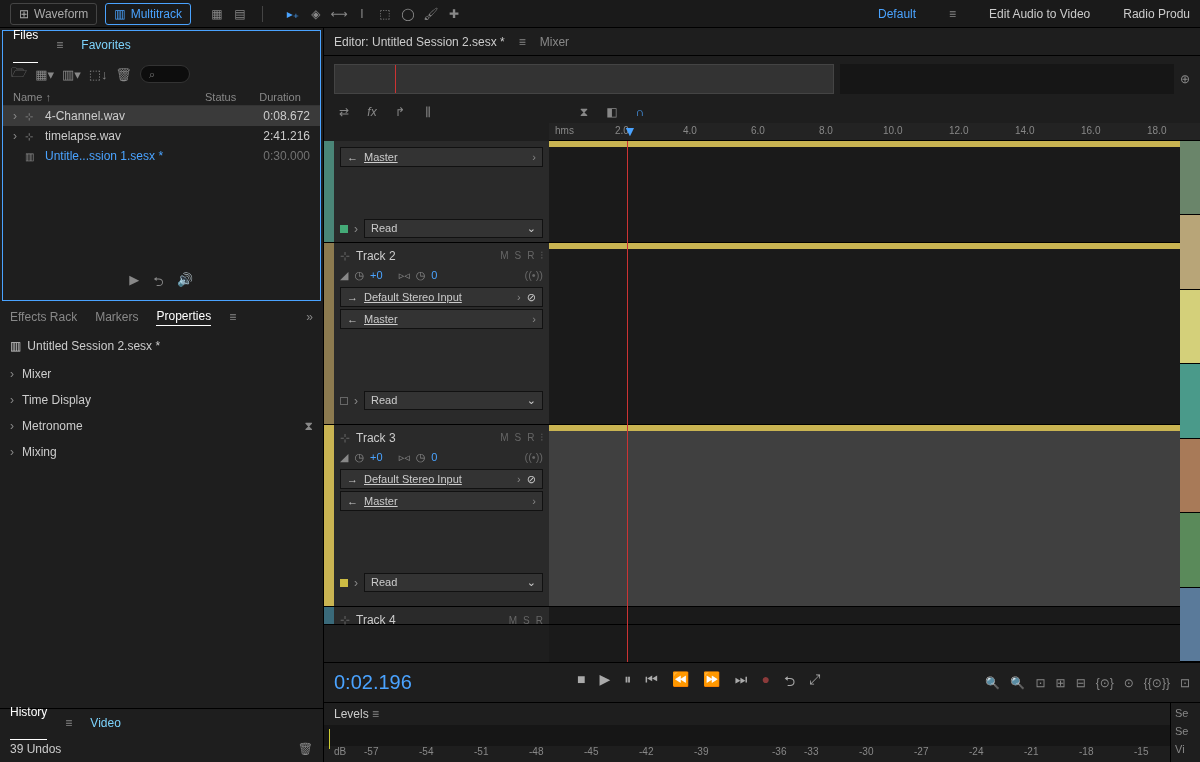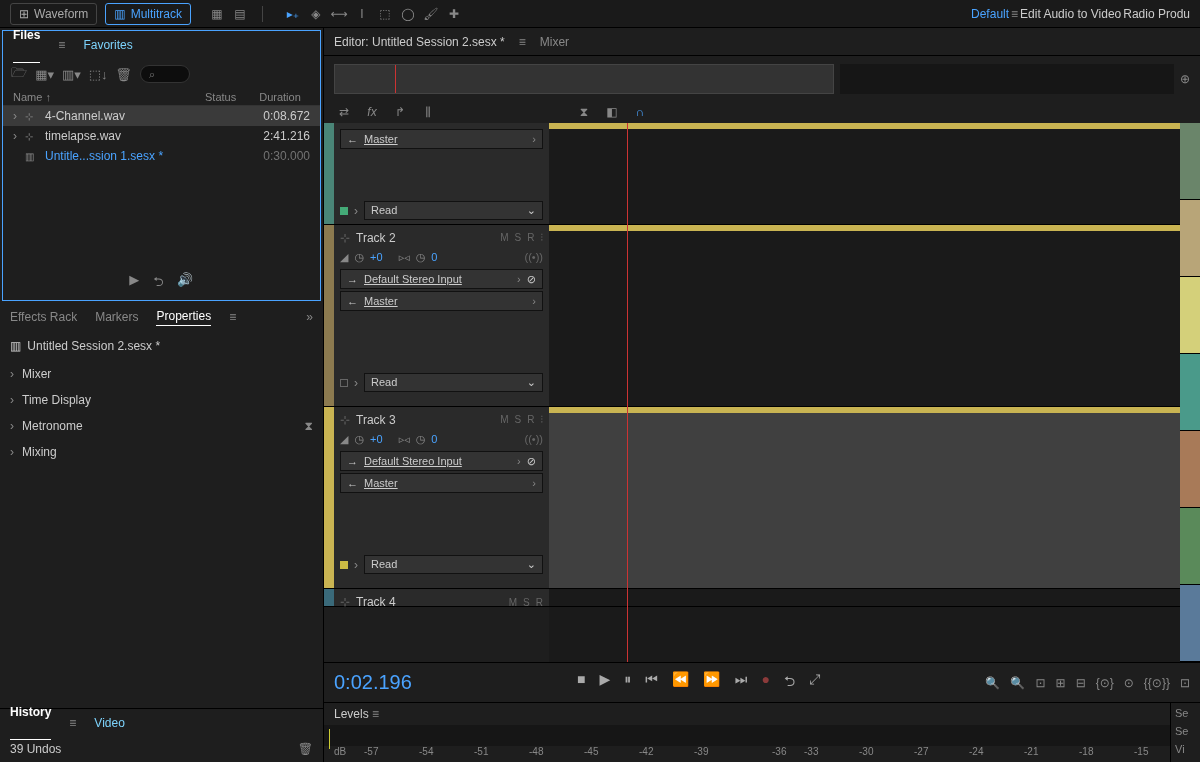--- a/index.html
+++ b/index.html
@@ -3,32 +3,32 @@
 <meta charset="utf-8">
 <style>
 * { margin:0; padding:0; box-sizing:border-box; font-family:-apple-system,"Segoe UI",sans-serif; }
 body { background:#1e1e1e; color:#ccc; font-size:12px; width:1200px; height:762px; overflow:hidden; position:relative; }
 .toolbar { height:28px; background:#1a1a1a; display:flex; align-items:center; border-bottom:1px solid #000; padding:0 10px; gap:8px; }
 .mode-btn { display:flex; align-items:center; gap:5px; padding:3px 8px; border:1px solid #444; border-radius:3px; cursor:pointer; color:#aaa; }
 .mode-btn.active { color:#4aa3ff; border-color:#4aa3ff; }
 .tool-group { display:flex; gap:3px; margin-left:8px; }
 .tool-icon { width:20px; height:20px; display:flex; align-items:center; justify-content:center; color:#888; cursor:pointer; }
 .tool-icon.active { color:#4aa3ff; }
-.workspace-group { margin-left:auto; display:flex; gap:2px; align-items:center; }
+.workspace-group { margin-left:auto; display:flex; gap:33px; align-items:center; }
 .ws-item { color:#ccc; cursor:pointer; }
 .ws-item.active { color:#4aa3ff; }
 
 .main-layout { display:flex; height:calc(100% - 28px); }
 .left-panel { width:324px; display:flex; flex-direction:column; border-right:1px solid #000; }
 .right-panel { flex:1; display:flex; flex-direction:column; }
 
 .files-panel { border:1px solid #4aa3ff; margin:2px; background:#1e1e1e; }
 .panel-tabs { display:flex; height:28px; align-items:center; padding:0 10px; gap:18px; }
 .panel-tab { color:#7dd3fc; cursor:pointer; }
-.panel-tab.active { color:#fff; border-bottom:1px solid #fff; padding-bottom:20px;font-weight:bold; }
+.panel-tab.active { color:#fff; border-bottom:1px solid #fff; padding-bottom:20px; }
 .panel-menu { color:#888; cursor:pointer; }
 .file-toolbar { display:flex; gap:8px; padding:4px 8px; align-items:center; }
 .file-tool { color:#888; cursor:pointer; font-size:13px; }
 .search-input { background:#0d0d0d; border:1px solid #333; border-radius:10px; padding:2px 8px; color:#888; font-size:11px; width:50px; }
 .file-header { display:flex; padding:2px 10px; color:#888; font-size:11px; border-bottom:1px solid #333; }
 .col-name { flex:1; }
 .col-status { width:45px; }
 .col-dur { width:60px; text-align:center; }
 .file-row { display:flex; padding:3px 10px; align-items:center; cursor:pointer; }
 .file-row.selected { background:#3a3a3a; }
@@ -263,20 +263,36 @@
           <i>fx</i>
         </span>
       <span class="tool-icon">↱</span>
       <span class="tool-icon">⫼</span>
       <div style="flex:0 0 120px"></div>
       <span class="tool-icon">⧗</span>
       <span class="tool-icon">◧</span>
       <span class="tool-icon active">∩</span>
     </div>
 
+    <div class="ruler-row">
+      <div class="track-head-space"></div>
+      <div class="ruler">
+        <span class="ruler-tick" style="left:6px">hms</span>
+        <span class="ruler-tick" style="left:66px">2.0</span>
+        <span class="playhead-handle" style="left:74px">▼</span>
+        <span class="ruler-tick" style="left:134px">4.0</span>
+        <span class="ruler-tick" style="left:202px">6.0</span>
+        <span class="ruler-tick" style="left:270px">8.0</span>
+        <span class="ruler-tick" style="left:334px">10.0</span>
+        <span class="ruler-tick" style="left:400px">12.0</span>
+        <span class="ruler-tick" style="left:466px">14.0</span>
+        <span class="ruler-tick" style="left:532px">16.0</span>
+        <span class="ruler-tick" style="left:598px">18.0</span>
+      </div>
+    </div>
 
     <div class="tracks-area">
       <div class="track-heads">
 
         <div class="track-head" style="height:102px">
           <div class="color-strip" style="background:#4a8577"></div>
           <div class="track-body">
             <div class="route-row">
                 <span>←</span>
                 <span class="route-label">Master</span>

